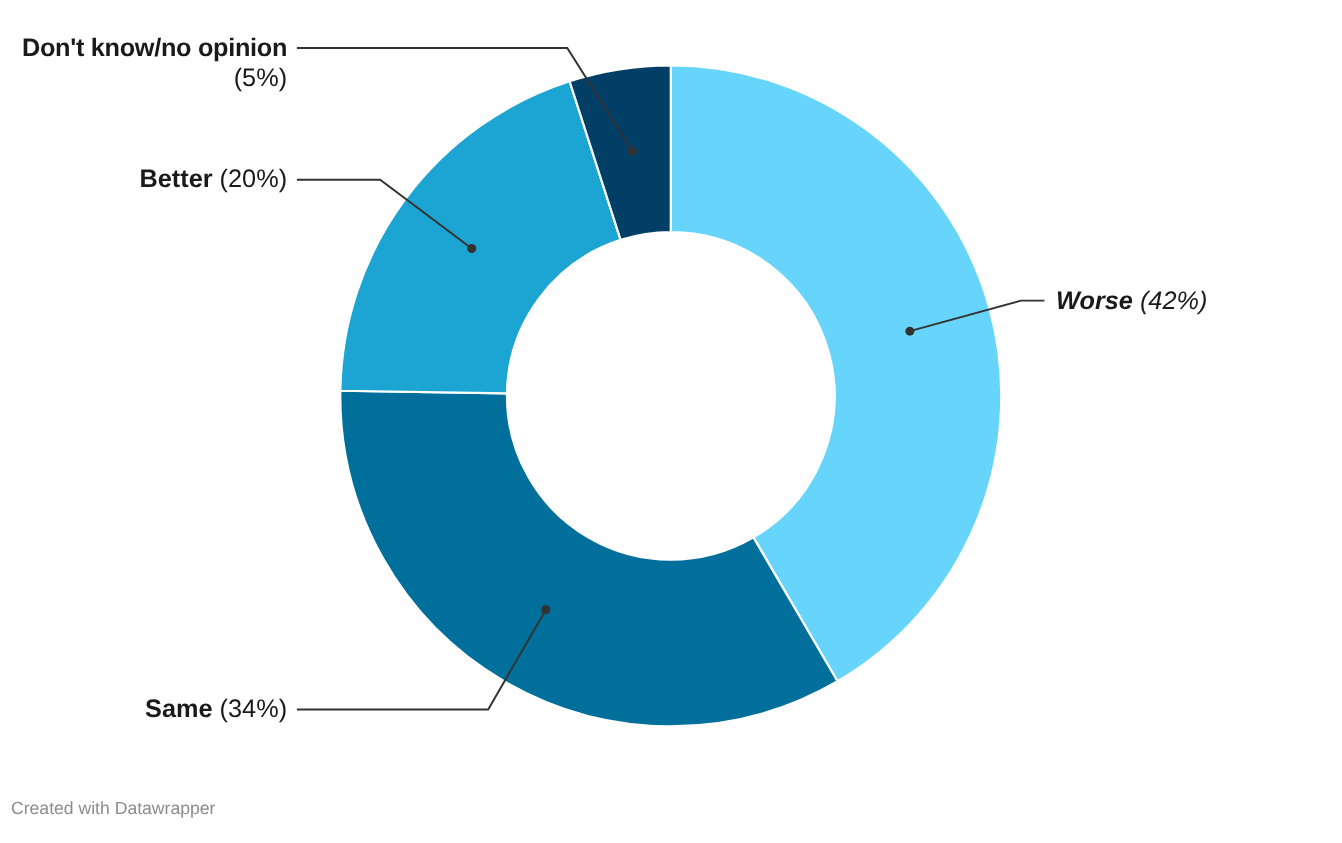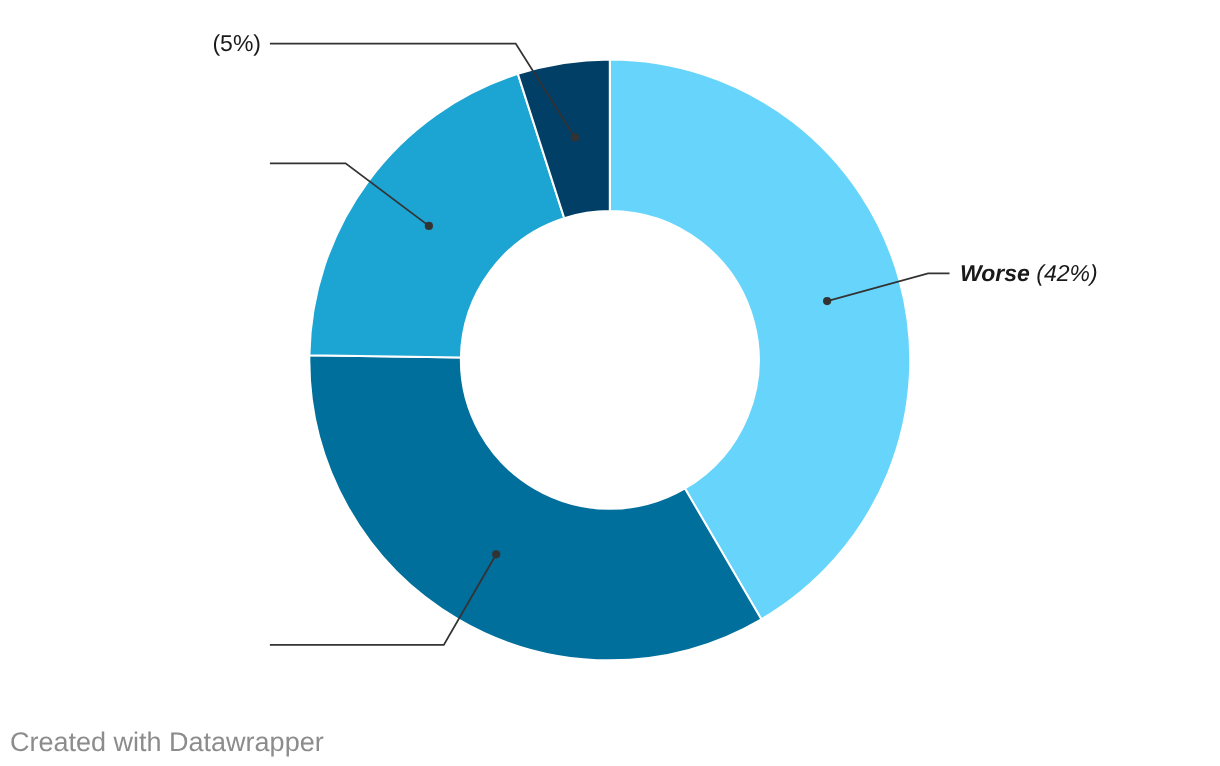--- a/index.html
+++ b/index.html
@@ -8,21 +8,21 @@
        -webkit-font-smoothing:antialiased;
        text-rendering:geometricPrecision;}
   .stage{position:relative;width:1220px;height:766px;background:#fff;overflow:hidden;}
   svg{display:block;position:absolute;left:0;top:0;}
   .lbl{position:absolute;font-size:23px;color:#1a1a1a;line-height:27px;white-space:nowrap;}
   .lbl b{font-weight:700;}
   .lbl span{font-weight:400;}
   .lbl-wrap{white-space:normal;}
   .lbl-wrap b{white-space:nowrap;letter-spacing:-0.28px;}
   .lbl-wrap span{display:block;}
-  .credit{position:absolute;left:10px;top:727px;font-size:27px;color:#8c8c8c;letter-spacing:0;}
+  .credit{position:absolute;left:10px;top:727px;font-size:16px;color:#8c8c8c;letter-spacing:0;}
 </style>
 </head>
 <body>
 
 <div class="stage">
   <svg width="1220" height="766" viewBox="0 0 1220 766">
     <g id="slices">
         <path d="M 609.80 59.45 A 300.45 300.45 0 0 1 761.37 619.32 L 684.94 488.51 A 148.95 148.95 0 0 0 609.80 210.95 Z" fill="#67d5fb" stroke="#ffffff" stroke-width="2"></path>
         <path d="M 761.37 619.32 A 300.45 300.45 0 0 1 309.39 355.23 L 460.87 357.58 A 148.95 148.95 0 0 0 684.94 488.51 Z" fill="#016f9b" stroke="#ffffff" stroke-width="2"></path>
         <path d="M 309.39 355.23 A 300.45 300.45 0 0 1 517.85 73.87 L 564.21 218.10 A 148.95 148.95 0 0 0 460.87 357.58 Z" fill="#1ca4d2" stroke="#ffffff" stroke-width="2"></path>
@@ -40,20 +40,29 @@
         <circle cx="428.88" cy="225.88" r="4.1" fill="#333333"></circle>
         <circle cx="574.93" cy="137.46" r="4.1" fill="#333333"></circle>
       </g>
   </svg>
 
   <div class="lbl" style="left:960px;top:260px;font-style:italic;">
     <b>Worse</b>
     <span>(42%)</span>
   </div>
 
+  <div class="lbl" style="left:0px;top:631px;width:261px;text-align:right;">
+    <b>Same</b>
+    <span>(34%)</span>
+  </div>
 
+  <div class="lbl" style="left:0px;top:149px;width:261px;text-align:right;">
+    <b>Better</b>
+    <span>(20%)</span>
+  </div>
 
   <div class="lbl lbl-wrap" style="left:0px;top:30px;width:261px;text-align:right;">
+    <b>Don't know/no opinion</b>
     <span>(5%)</span>
   </div>
 
   <div class="credit">Created with Datawrapper</div>
 </div>
 
 </body></html>

